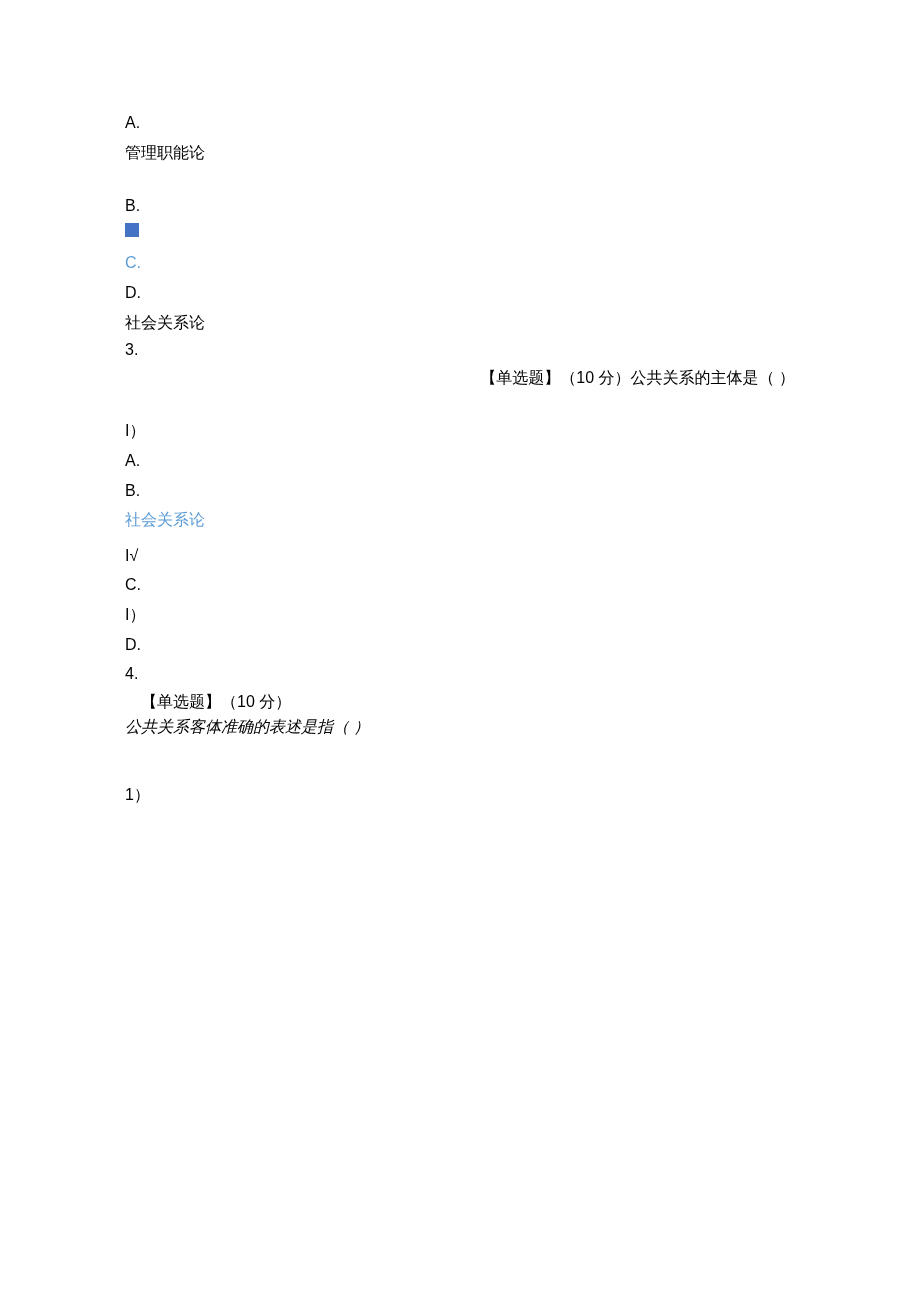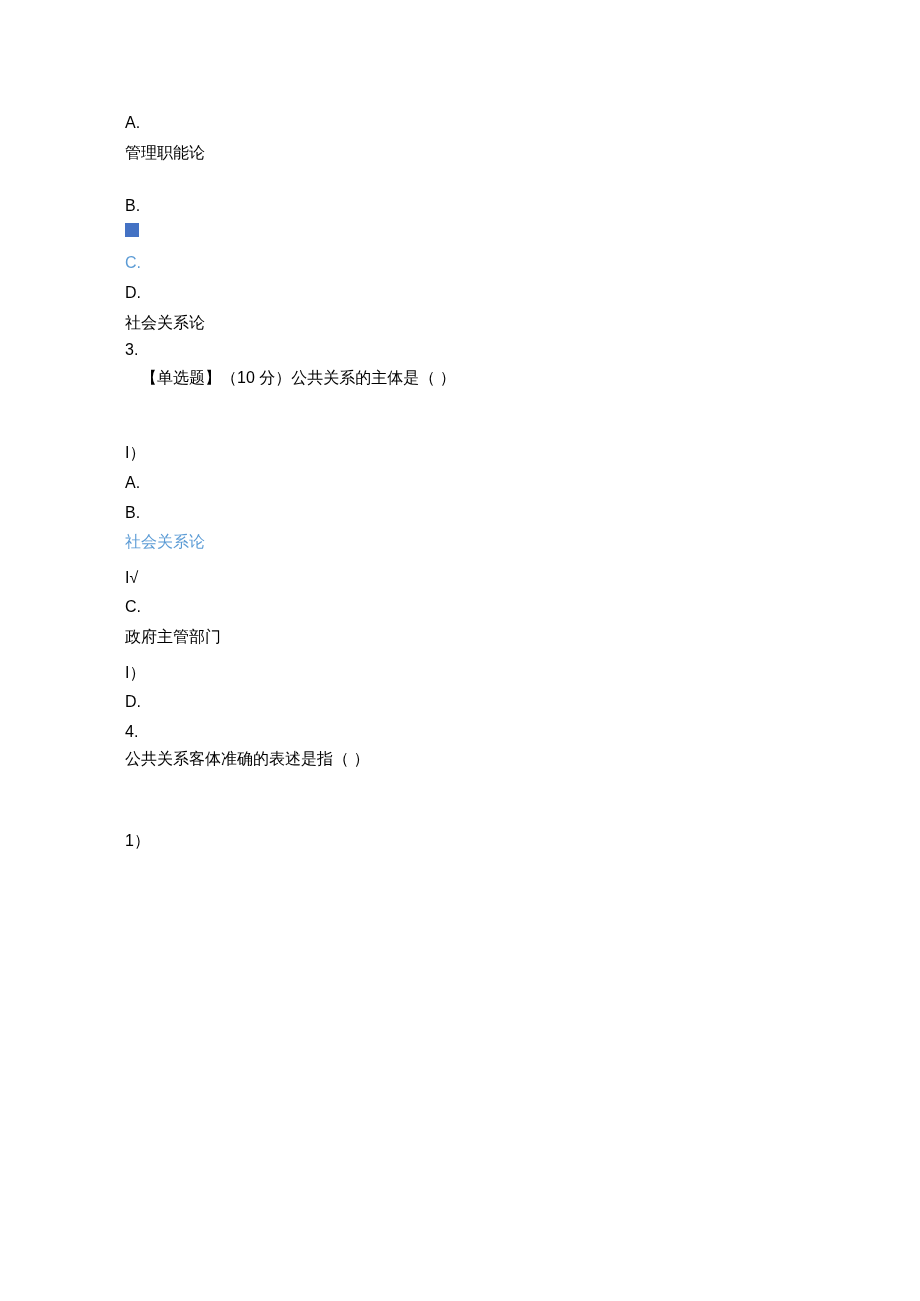--- a/index.html
+++ b/index.html
@@ -40,27 +40,29 @@
       margin-bottom: 6px;
     }
     .group-gap {
       margin-bottom: 28px;
     }
     .question-num {
       margin-bottom: 2px;
     }
     .question-stem {
       text-indent: 1em;
-      margin-bottom: 50px;
+      margin-bottom: 28px;
+      text-align: right;
     }
     .question-stem-multi {
       text-indent: 1em;
     }
     .question-stem-line2 {
-      margin-bottom: 56px;
+      margin-bottom: 42px;
+      font-style: italic;
     }
     .marker {
       font-family: Arial, sans-serif;
       margin-bottom: 4px;
     }
   </style>
 </head>
 <body>
 
 <div>
@@ -92,26 +94,26 @@
   </div>
 
   <div>
     <div class="option-letter">B.</div>
     <div class="option-text-mid highlighted">社会关系论</div>
   </div>
 
   <div>
     <div class="marker">I√</div>
     <div class="option-letter">C.</div>
-    <div class="option-text-mid">政府主管部门</div>
   </div>
 
   <div>
     <div class="marker">I）</div>
     <div class="option-letter">D.</div>
   </div>
 </div>
 
 <div>
   <div class="question-num">4.</div>
+  <div class="question-stem-multi">【单选题】（10 分）</div>
   <div class="question-stem-line2">公共关系客体准确的表述是指（ ）</div>
   <div class="marker">1）</div>
 </div>
 
 </body></html>

